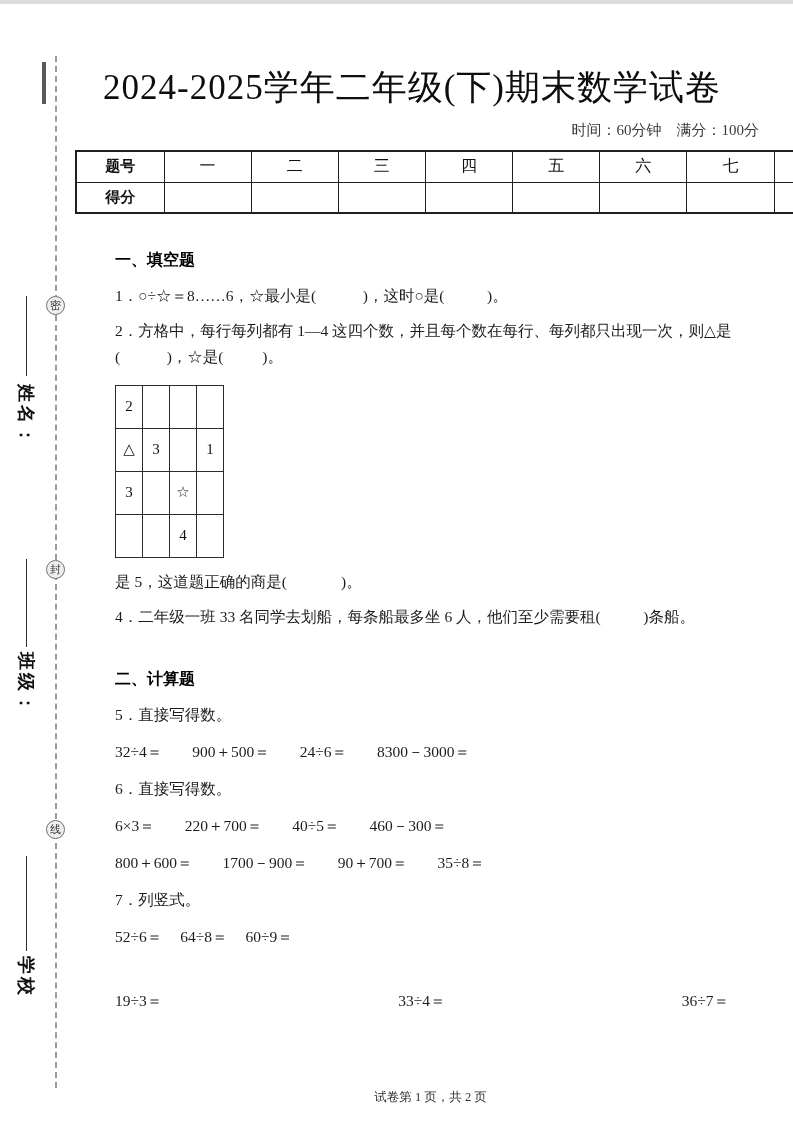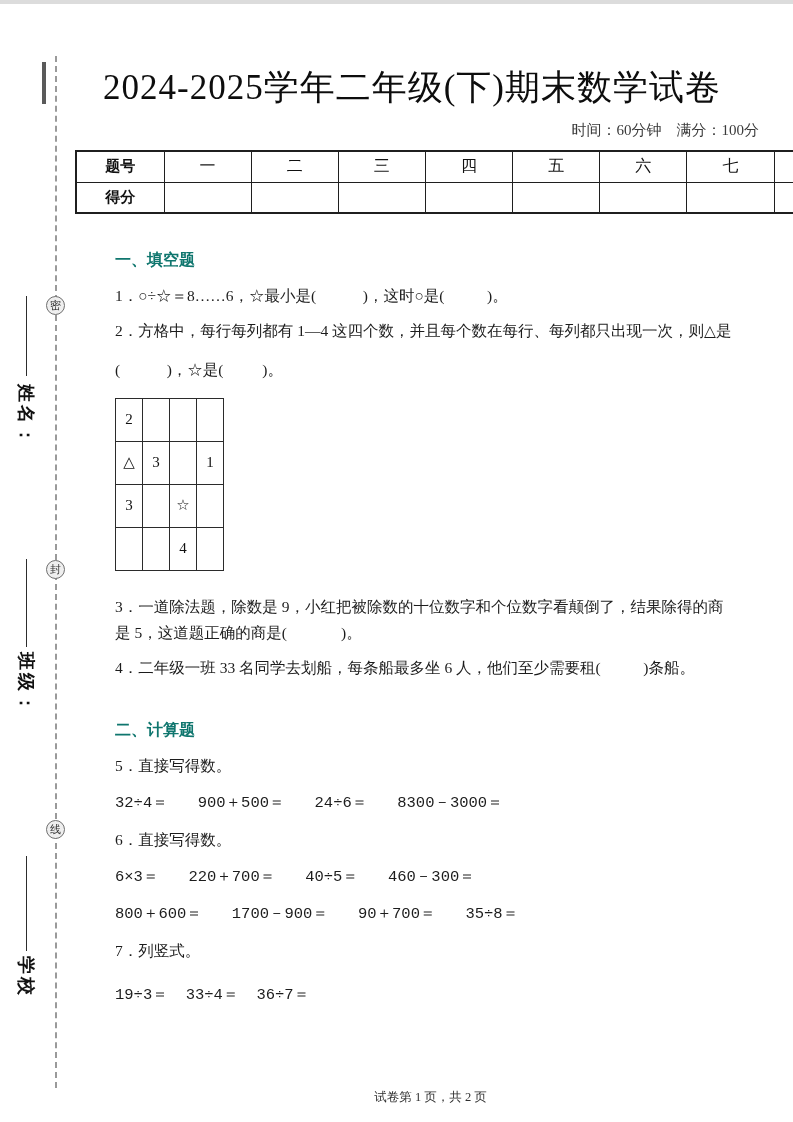--- a/index.html
+++ b/index.html
@@ -60,31 +60,31 @@
     border:2px solid #1f1f1f;
   }
   table.score td {
     border:1.5px solid #1f1f1f;
     height:31px; text-align:center;
     font-size:16px; color:#111;
   }
   table.score td:first-child { width:88px; font-weight:bold; font-size:15px; }
   table.score td:last-child  { width:82px; }
   .body-text { margin:34px 0 0 40px; width:632px; font-size:15.5px; line-height:1.55; }
-  .sec-heading { font-weight:bold; font-size:16px; margin:12px 0 10px 0; color:#0f766e; }
+  .sec-heading { font-weight:bold; font-size:16px; margin:12px 0 10px 0; color:#000000; }
   .q-text { margin:11px 0; white-space:pre-wrap; }
   table.puzzle {
     border-collapse:collapse; margin:16px 0 12px 0;
   }
   table.puzzle td {
     width:27px; height:43px;
     border:1.5px solid #2b2b2b;
     text-align:center; font-size:15px; color:#111;
   }
-  .expr-row { display:flex; margin:13px 0; white-space:pre;font-family:Liberation Mono, monospace; }
+  .expr-row { display:flex; margin:13px 0; white-space:pre; }
   .expr-row .expr { margin-right:30px; }
   .expr-row.narrow .expr { margin-right:18px; }
   .footer {
     position:absolute; left:0; right:0; bottom:16px;
     text-align:center; font-size:12.5px; color:#2f2f2f;
     transform:translateX(34px);
   }
 </style>
 </head>
 <body>
@@ -139,21 +139,21 @@
       </tr>
     </tbody>
       </table>
 
     <div class="body-text">
 
       <div class="sec-heading">一、填空题</div>
 
       <div class="q-text">1．○÷☆＝8……6，☆最小是(            )，这时○是(           )。</div>
 
-      <div class="q-text" style="margin-bottom:15px;">2．方格中，每行每列都有 1—4 这四个数，并且每个数在每行、每列都只出现一次，则△是</div>
+      <div class="q-text" style="margin-bottom:2px;">2．方格中，每行每列都有 1—4 这四个数，并且每个数在每行、每列都只出现一次，则△是</div>
       <div class="q-text" style="margin-top:2px;">(            )，☆是(          )。</div>
 
       <table class="puzzle">
         <tbody>
             <tr>
           <td>2</td>
           <td></td>
           <td></td>
           <td></td>
         </tr>
@@ -171,21 +171,20 @@
         </tr>
         <tr>
           <td></td>
           <td></td>
           <td>4</td>
           <td></td>
         </tr>
       </tbody>
         </table>
 
-      <div class="q-text" style="margin-top:24px; margin-bottom:2px;">3．一道除法题，除数是 9，小红把被除数的十位数字和个位数字看颠倒了，结果除得的商</div>
       <div class="q-text" style="margin-top:2px;">是 5，这道题正确的商是(              )。</div>
 
       <div class="q-text">4．二年级一班 33 名同学去划船，每条船最多坐 6 人，他们至少需要租(           )条船。</div>
 
       <div class="sec-heading" style="margin-top:38px;">二、计算题</div>
 
       <div class="q-text">5．直接写得数。</div>
       <div class="expr-row">
         <span class="expr">32÷4＝</span>
         <span class="expr">900＋500＝</span>
@@ -201,21 +200,26 @@
         <span class="expr">460－300＝</span>
       </div>
       <div class="expr-row">
         <span class="expr">800＋600＝</span>
         <span class="expr">1700－900＝</span>
         <span class="expr">90＋700＝</span>
         <span class="expr">35÷8＝</span>
       </div>
 
       <div class="q-text">7．列竖式。</div>
-      <div class="expr-row narrow" style="margin-top:20px;">
+      <div class="expr-row narrow">
+        <span class="expr">52÷6＝</span>
+        <span class="expr">64÷8＝</span>
+        <span class="expr">60÷9＝</span>
+      </div>
+      <div class="expr-row narrow" style="margin-top:40px;justify-content:space-between;">
         <span class="expr">19÷3＝</span>
         <span class="expr">33÷4＝</span>
         <span class="expr">36÷7＝</span>
       </div>
 
     </div>
   </div>
 
   <div class="footer">试卷第 1 页，共 2 页</div>
 

